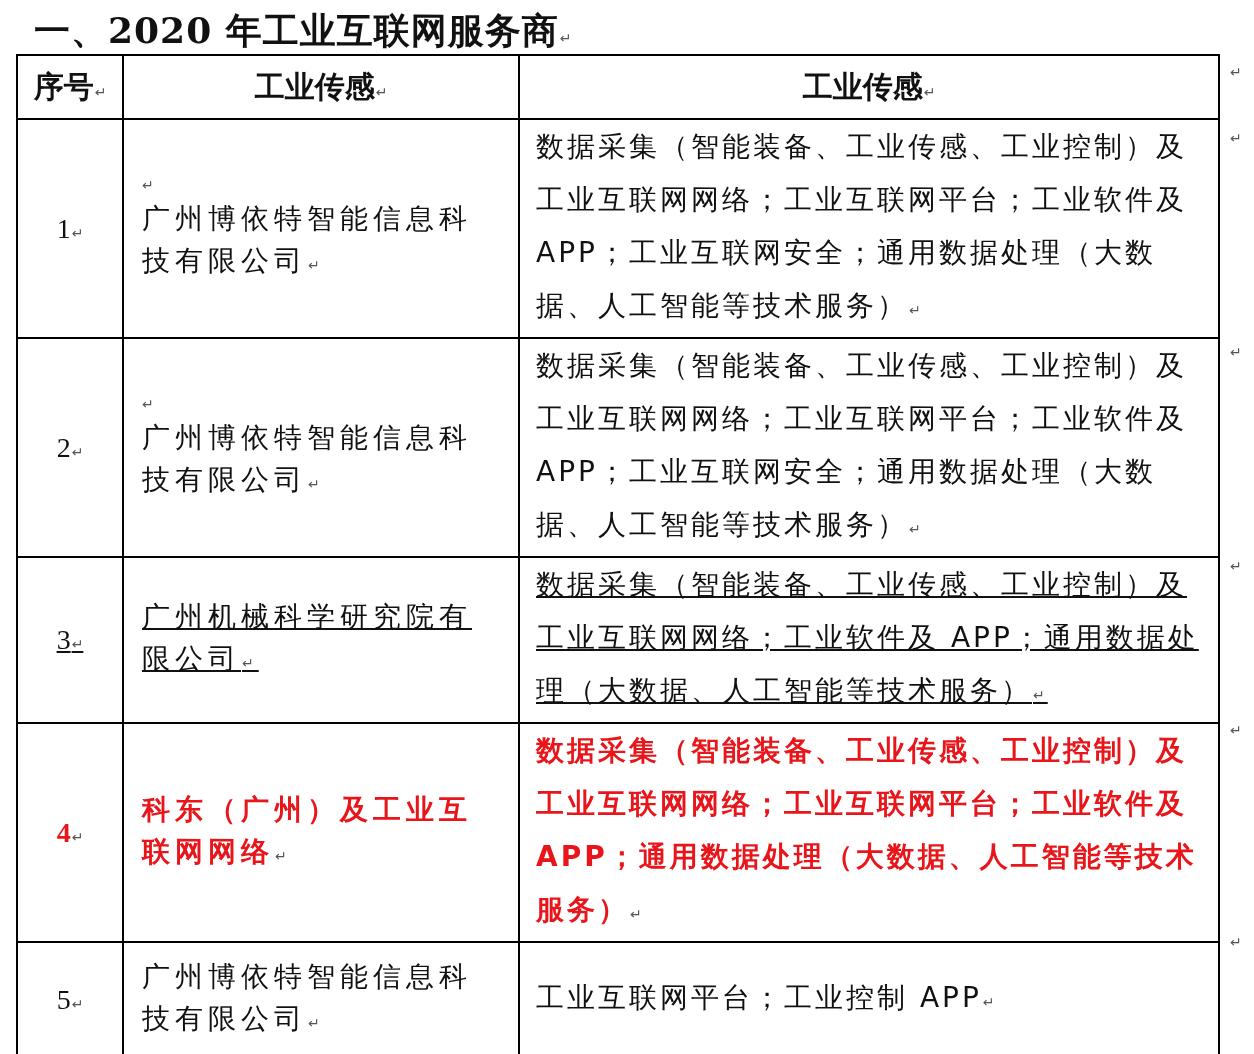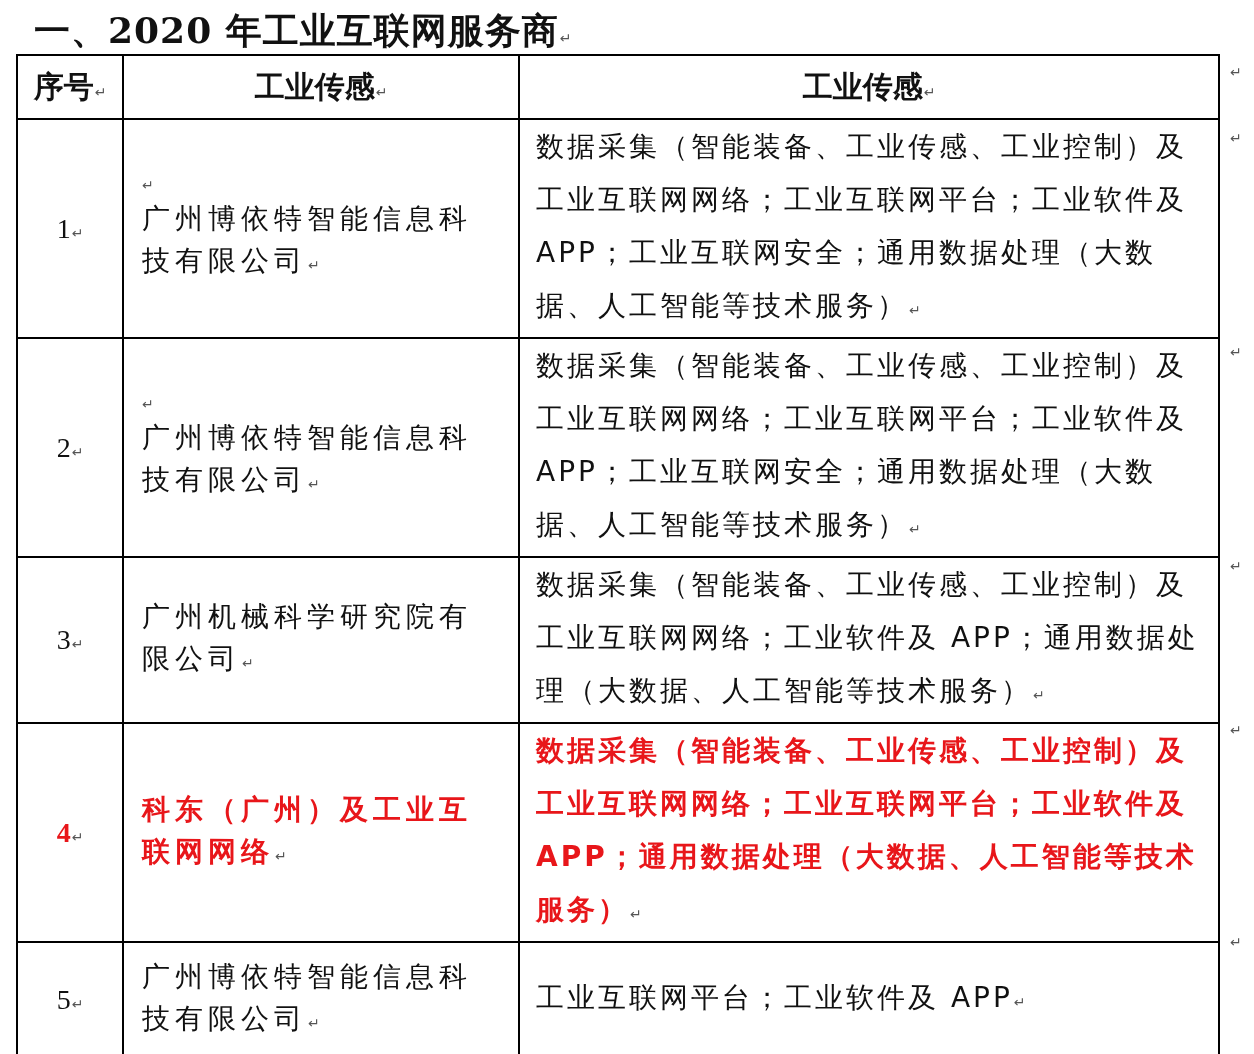--- a/index.html
+++ b/index.html
@@ -79,21 +79,21 @@
     .svc.single { line-height: 53px; }
     .red { color: #e8161a; font-weight: bold; }
     .blank-line {
       display: block;
       height: 26px;
       line-height: 26px;
       font-size: 14px;
       color: #555;
     }
     .row1 td, .row2 td { height: 212px; }
-    .row3 td { height: 160px; }
+    .row3 td { height: 160px; text-decoration: underline; }
     .row4 td { height: 210px; }
     .row5 td { height: 113px; }
     .outside-mark {
       position: absolute;
       left: 1230px;
       font-size: 14px;
       color: #555;
       font-family: "DejaVu Sans", sans-serif;
     }
   </style>
@@ -135,21 +135,21 @@
 
   <tr class="row4">
     <td class="idx red"><span>4</span><span class="mark">↵</span></td>
     <td class="name red"><span>科东（广州）及工业互联网网络</span><span class="mark">↵</span></td>
     <td class="svc red"><span>数据采集（智能装备、工业传感、工业控制）及工业互联网网络；工业互联网平台；工业软件及APP；通用数据处理（大数据、人工智能等技术服务）</span><span class="mark">↵</span></td>
   </tr>
 
   <tr class="row5">
     <td class="idx"><span>5</span><span class="mark">↵</span></td>
     <td class="name"><span>广州博依特智能信息科技有限公司</span><span class="mark">↵</span></td>
-    <td class="svc single"><span>工业互联网平台；工业软件及 APP</span><span class="mark">↵</span></td>
+    <td class="svc single"><span>工业互联网平台；工业控制 APP</span><span class="mark">↵</span></td>
   </tr>
 </tbody>
   </table>
 
 <span class="outside-mark" style="top:64px;">↵</span>
 <span class="outside-mark" style="top:130px;">↵</span>
 <span class="outside-mark" style="top:344px;">↵</span>
 <span class="outside-mark" style="top:558px;">↵</span>
 <span class="outside-mark" style="top:722px;">↵</span>
 <span class="outside-mark" style="top:934px;">↵</span>

